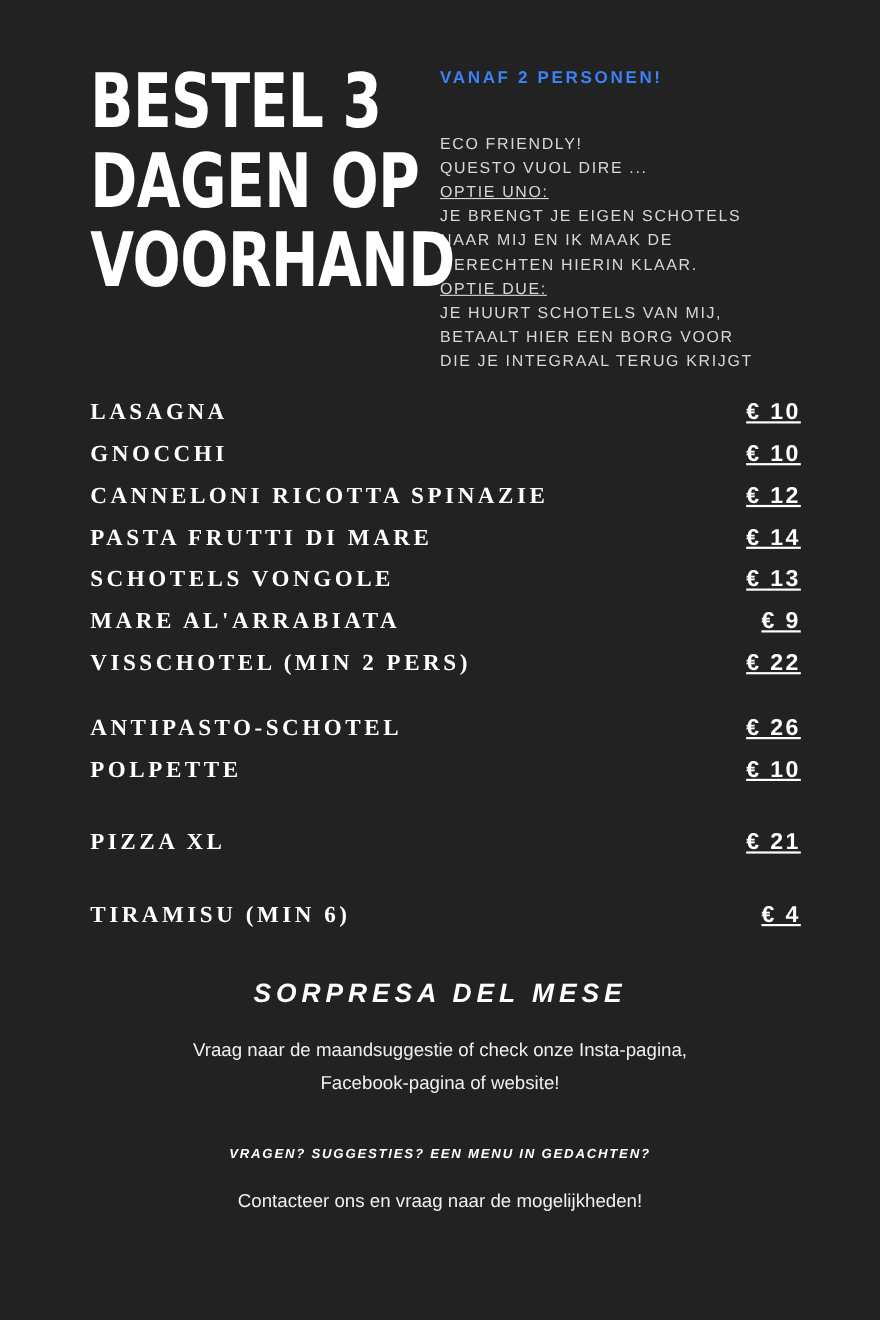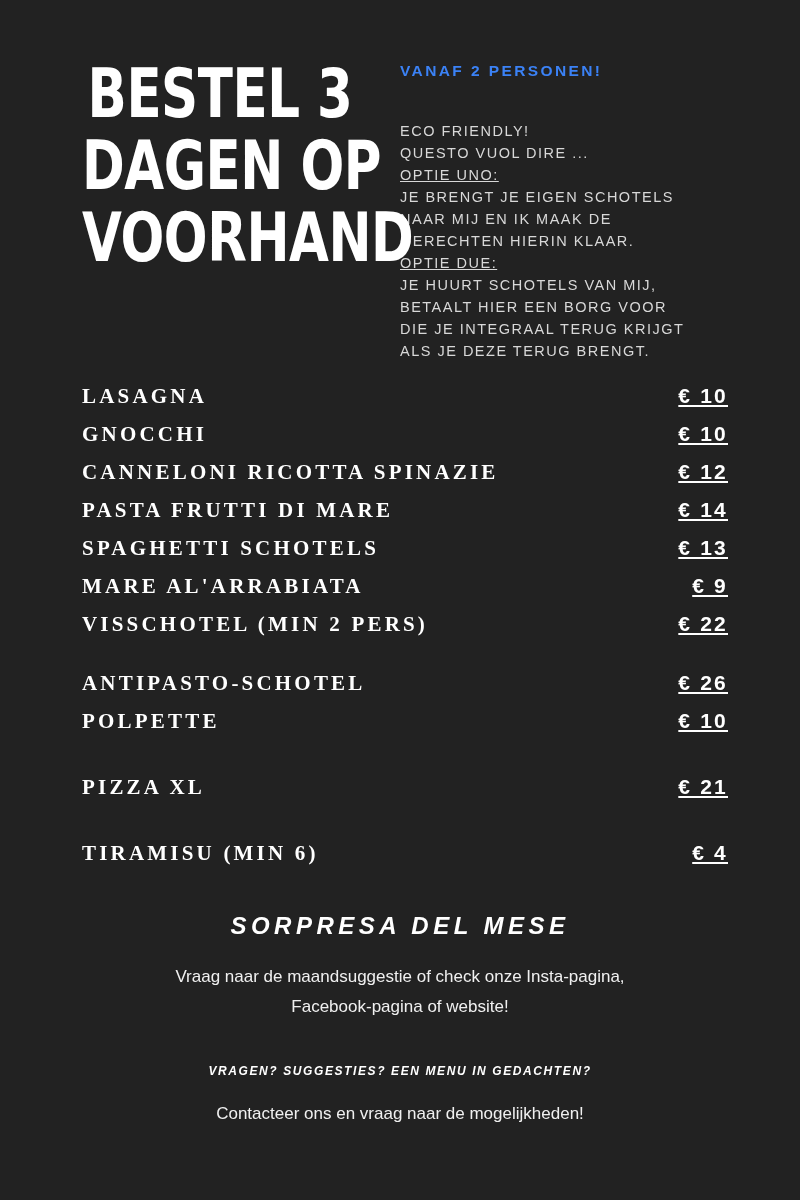--- a/index.html
+++ b/index.html
@@ -26,21 +26,20 @@
   .header {
     display: flex;
     flex-direction: row;
     align-items: flex-start;
     padding: 50px 70px 0 82px;
     box-sizing: border-box;
   }
   .headline {
     width: 300px;
     flex: 0 0 300px;
-    text-align: center;
   }
   .headline-line {
     font-family: "DejaVu Sans", sans-serif;
     font-weight: bold;
     font-size: 56px;
     line-height: 72px;
     letter-spacing: -0.5px;
     color: #ffffff;
     transform: scaleX(0.92) scaleY(1.22);
     transform-origin: left top;
@@ -149,21 +148,20 @@
       <div class="info-line">ECO FRIENDLY!</div>
       <div class="info-line">QUESTO VUOL DIRE ...</div>
       <div class="info-line underline">OPTIE UNO:</div>
       <div class="info-line">JE BRENGT JE EIGEN SCHOTELS</div>
       <div class="info-line">NAAR MIJ EN IK MAAK DE</div>
       <div class="info-line">GERECHTEN HIERIN KLAAR.</div>
       <div class="info-line underline">OPTIE DUE:</div>
       <div class="info-line">JE HUURT SCHOTELS VAN MIJ,</div>
       <div class="info-line">BETAALT HIER EEN BORG VOOR</div>
       <div class="info-line">DIE JE INTEGRAAL TERUG KRIJGT</div>
-      <div class="info-line">ALS JE DEZE TERUG BRENGT.</div>
     </div>
   </div>
 
   <div class="menu">
 
     <div class="menu-row">
       <span class="menu-name">LASAGNA</span>
       <span class="menu-price">€ 10</span>
     </div>
     <div class="menu-row">
@@ -172,21 +170,21 @@
     </div>
     <div class="menu-row">
       <span class="menu-name">CANNELONI RICOTTA SPINAZIE</span>
       <span class="menu-price">€ 12</span>
     </div>
     <div class="menu-row">
       <span class="menu-name">PASTA FRUTTI DI MARE</span>
       <span class="menu-price">€ 14</span>
     </div>
     <div class="menu-row">
-      <span class="menu-name">SPAGHETTI SCHOTELS</span>
+      <span class="menu-name">SCHOTELS VONGOLE</span>
       <span class="menu-price">€ 13</span>
     </div>
     <div class="menu-row">
       <span class="menu-name">MARE AL'ARRABIATA</span>
       <span class="menu-price">€ 9</span>
     </div>
     <div class="menu-row">
       <span class="menu-name">VISSCHOTEL (MIN 2 PERS)</span>
       <span class="menu-price">€ 22</span>
     </div>

